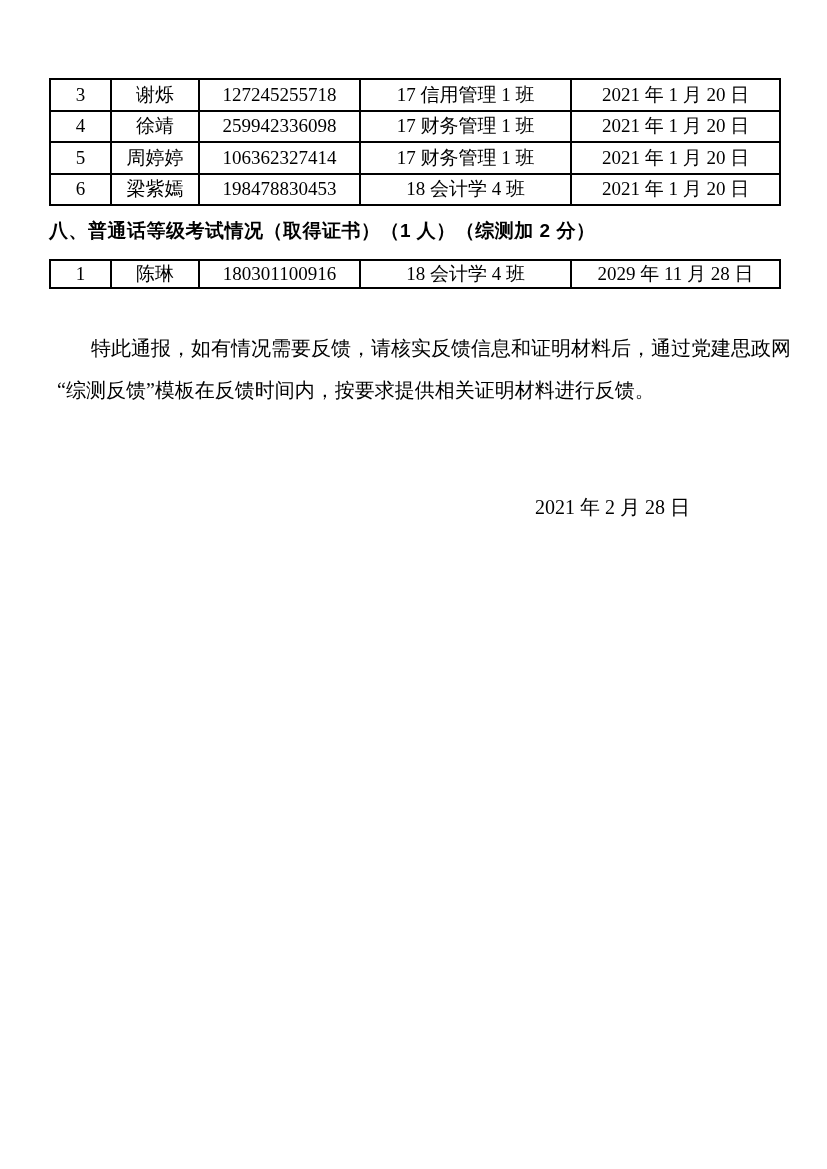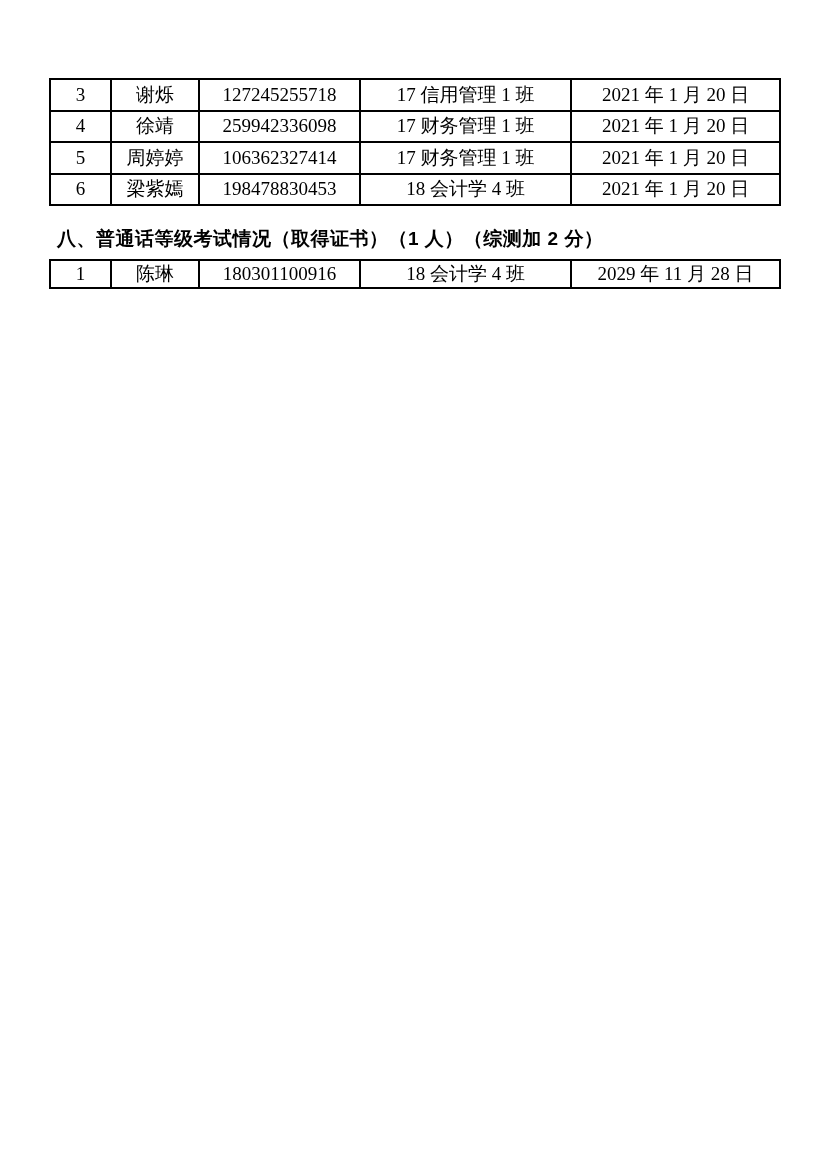--- a/index.html
+++ b/index.html
@@ -31,21 +31,21 @@
   }
   #table-top { top: 78px; }
   #table-top td { height: 31.5px; }
   #table-putonghua { top: 259px; }
   #table-putonghua td { height: 28px; }
 
   .section-heading {
     position: absolute;
     left: 49px;
     top: 218px;
-    margin: 8px;
+    margin: 0;
     font-family: "Liberation Sans", "DejaVu Sans", sans-serif;
     font-weight: bold;
     font-size: 19px;
     letter-spacing: 0.5px;
     white-space: nowrap;
     text-align: center;
   }
   .notice {
     position: absolute;
     left: 57px;
@@ -132,15 +132,20 @@
       <tr>
         <td>1</td>
         <td>陈琳</td>
         <td>180301100916</td>
         <td>18 会计学 4 班</td>
         <td>2029 年 11 月 28 日</td>
       </tr>
     </tbody>
   </table>
 
+  <div class="notice">
+    <div class="notice-line first">特此通报，如有情况需要反馈，请核实反馈信息和证明材料后，通过党建思政网</div>
+    <div class="notice-line">“综测反馈”模板在反馈时间内，按要求提供相关证明材料进行反馈。</div>
+  </div>
 
+  <div class="sig-date">2021 年 2 月 28 日</div>
 
 </div>
 
 </body></html>

